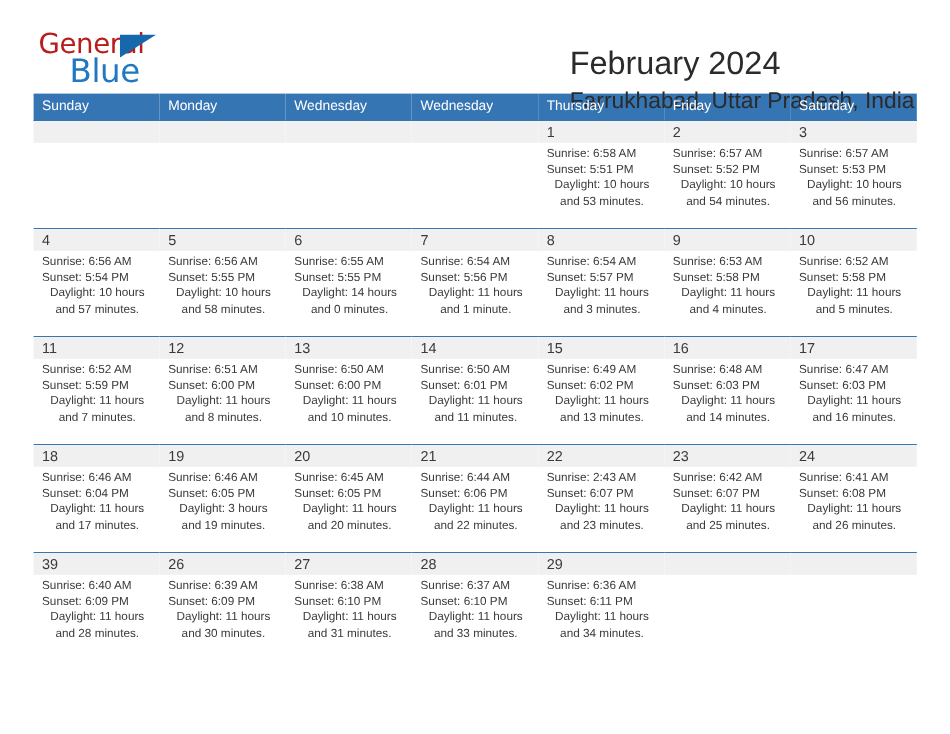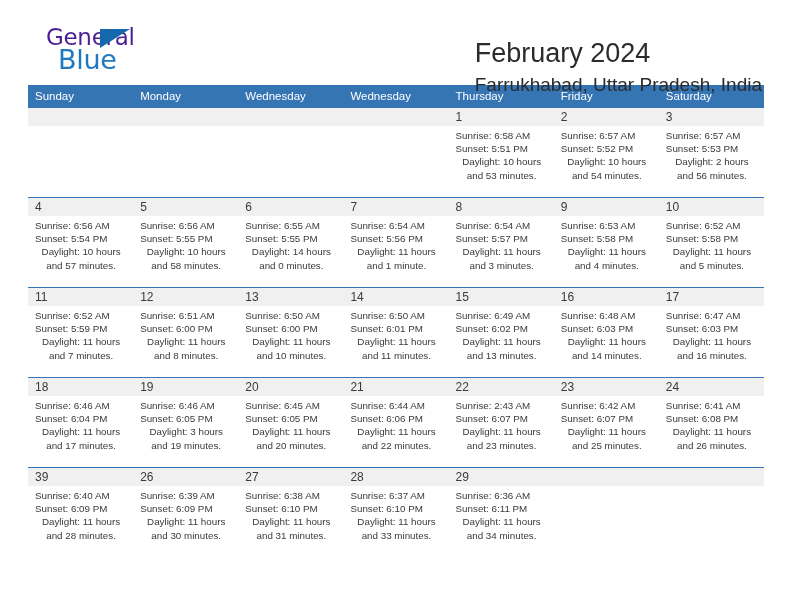--- a/index.html
+++ b/index.html
@@ -34,25 +34,25 @@
   }
   .logo {
     position: relative;
     width: 120px;
     height: 46px;
     line-height: 1;
     user-select: none;
   }
   .logo-general {
     position: absolute;
-    left: 18px;
+    left: 4px;
     top: 0;
     font-size: 23px;
     letter-spacing: -0.3px;
-    color: #4c1d95;
+    color: #b91c1c;
     font-family: "DejaVu Sans", sans-serif;
   }
   .logo-blue {
     position: absolute;
     left: 30px;
     top: 20px;
     font-size: 27px;
     letter-spacing: -0.3px;
     color: #1f78c1;
     font-family: "DejaVu Sans", sans-serif;
@@ -84,21 +84,21 @@
     color: #2b2b2b;
     margin-top: 8px;
     line-height: 1.1;
   }
 
   
   .calendar {
     width: 736px;
     border-collapse: collapse;
     table-layout: fixed;
-    margin-top: 11px;
+    margin-top: 4px;
   }
   .calendar th {
     background: #3575b4;
     color: #ffffff;
     font-weight: normal;
     font-size: 11.5px;
     text-align: left;
     padding: 5px 0 5px 7px;
     height: 19px;
     box-sizing: border-box;
@@ -217,21 +217,21 @@
                 <div class="daylight">Daylight: 10 hours and 54 minutes.</div>
               </div>
             </div>
           </td>
           <td>
             <div class="daycell">
               <div class="daynum-band">3</div>
               <div class="day-info">
                 <div>Sunrise: 6:57 AM</div>
                 <div>Sunset: 5:53 PM</div>
-                <div class="daylight">Daylight: 2 hours and 56 minutes.</div>
+                <div class="daylight">Daylight: 10 hours and 56 minutes.</div>
               </div>
             </div>
           </td>
         </tr>
         <tr class="week-row">
           <td>
             <div class="daycell">
               <div class="daynum-band">4</div>
               <div class="day-info">
                 <div>Sunrise: 6:56 AM</div>

